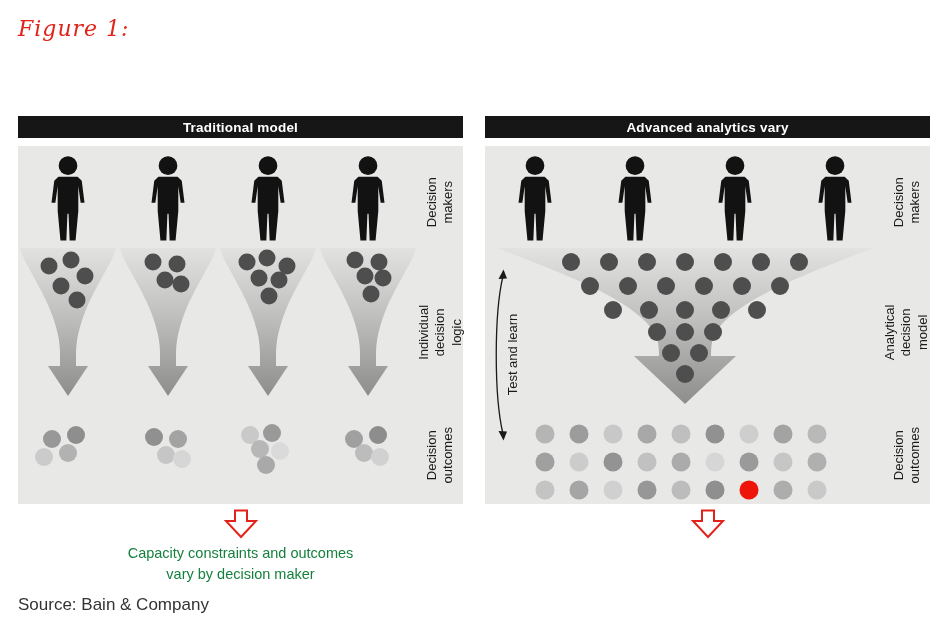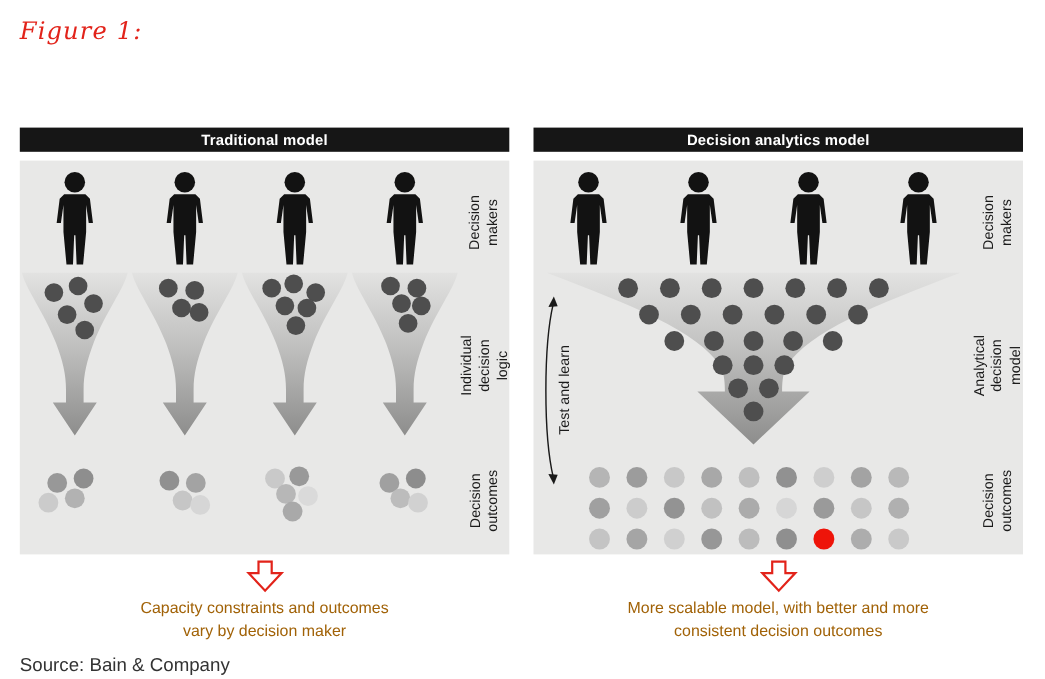--- a/index.html
+++ b/index.html
@@ -39,21 +39,21 @@
 
   .testlearn-arrow { position: absolute; left: 5px; top: 122px; }
   .testlearn-label {
     position: absolute; left: 17px; top: 122px; height: 172px; width: 22px;
     display: flex; align-items: center; justify-content: center;
   }
   .testlearn-label span { transform: rotate(-90deg); white-space: nowrap; font-size: 13px; color: #1a1a1a; }
 
   .below { display: flex; flex-direction: column; align-items: center; margin-top: 5px; }
   .caption {
-    margin: 4px auto 0 auto; text-align: center; color: #a16207;
+    margin: 4px auto 0 auto; text-align: center; color: #15803d;
     font-size: 14.5px; line-height: 1.45;
   }
   .cap-left { max-width: 240px; }
   .cap-right { max-width: 296px; }
 
   .source { margin-top: 10px; font-size: 17px; color: #333333; }
 </style>
 </head>
 <body>
 
@@ -154,21 +154,21 @@
       </div>
       <div class="below">
         <svg width="36" height="30" viewBox="0 0 36 30">
           <path d="M12 1.5 L24 1.5 L24 12 L33 12 L18 28 L3 12 L12 12 Z" fill="#ffffff" stroke="#e2231a" stroke-width="2"></path>
         </svg>
         <p class="caption cap-left">Capacity constraints and outcomes vary by decision maker</p>
       </div>
     </section>
 
     <section class="column">
-      <header class="panel-header">Decision analytics model</header>
+      <header class="panel-header">Advanced analytics vary</header>
       <div class="panel-body">
         <svg class="diagram" width="446" height="358" viewBox="0 0 446 358">
 
           <g>
             <use href="#person" x="22.5" y="10" width="55" height="88"></use>
             <use href="#person" x="122.5" y="10" width="55" height="88"></use>
             <use href="#person" x="222.5" y="10" width="55" height="88"></use>
             <use href="#person" x="322.5" y="10" width="55" height="88"></use>
           </g>
 
@@ -248,21 +248,20 @@
             <span>Analytical decision model</span>
           </div>
         <div class="vlabel vl-bot w66">
             <span>Decision outcomes</span>
           </div>
       </div>
       <div class="below">
         <svg width="36" height="30" viewBox="0 0 36 30">
           <path d="M12 1.5 L24 1.5 L24 12 L33 12 L18 28 L3 12 L12 12 Z" fill="#ffffff" stroke="#e2231a" stroke-width="2"></path>
         </svg>
-        <p class="caption cap-right">More scalable model, with better and more consistent decision outcomes</p>
       </div>
     </section>
 
   </div>
 
   <div class="source">Source: Bain &amp; Company</div>
 
 </div>
 
 </body></html>

